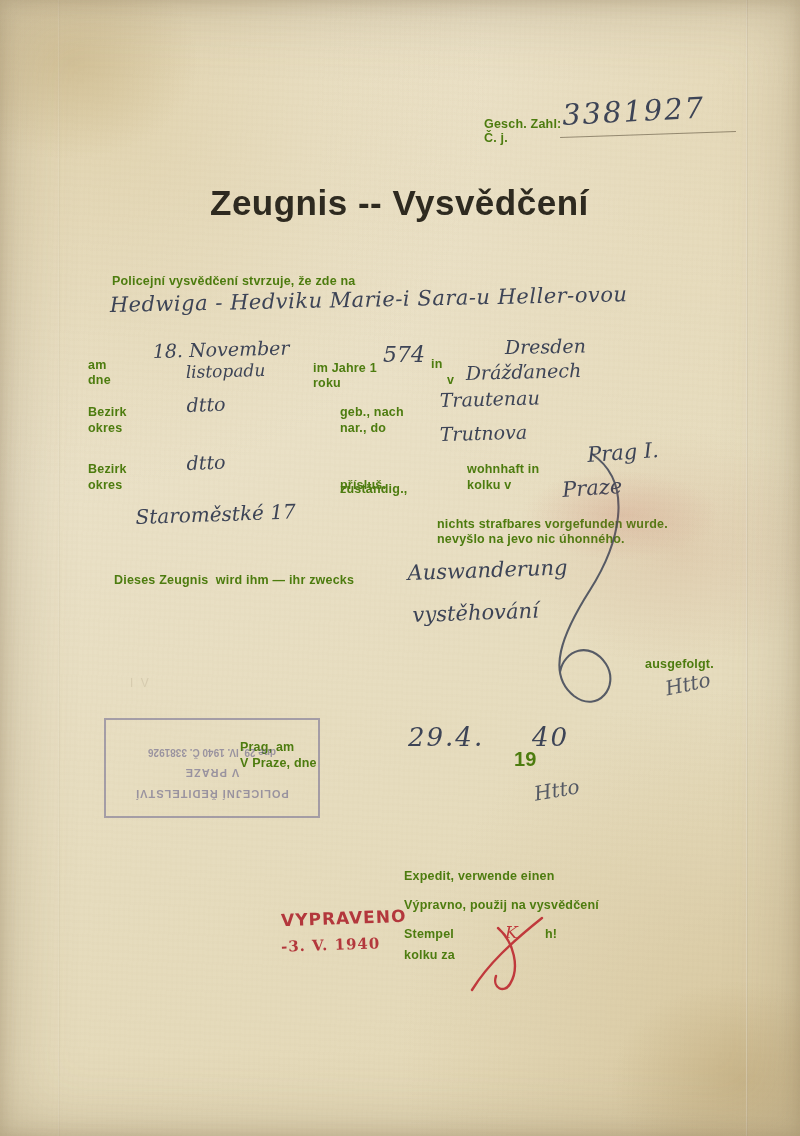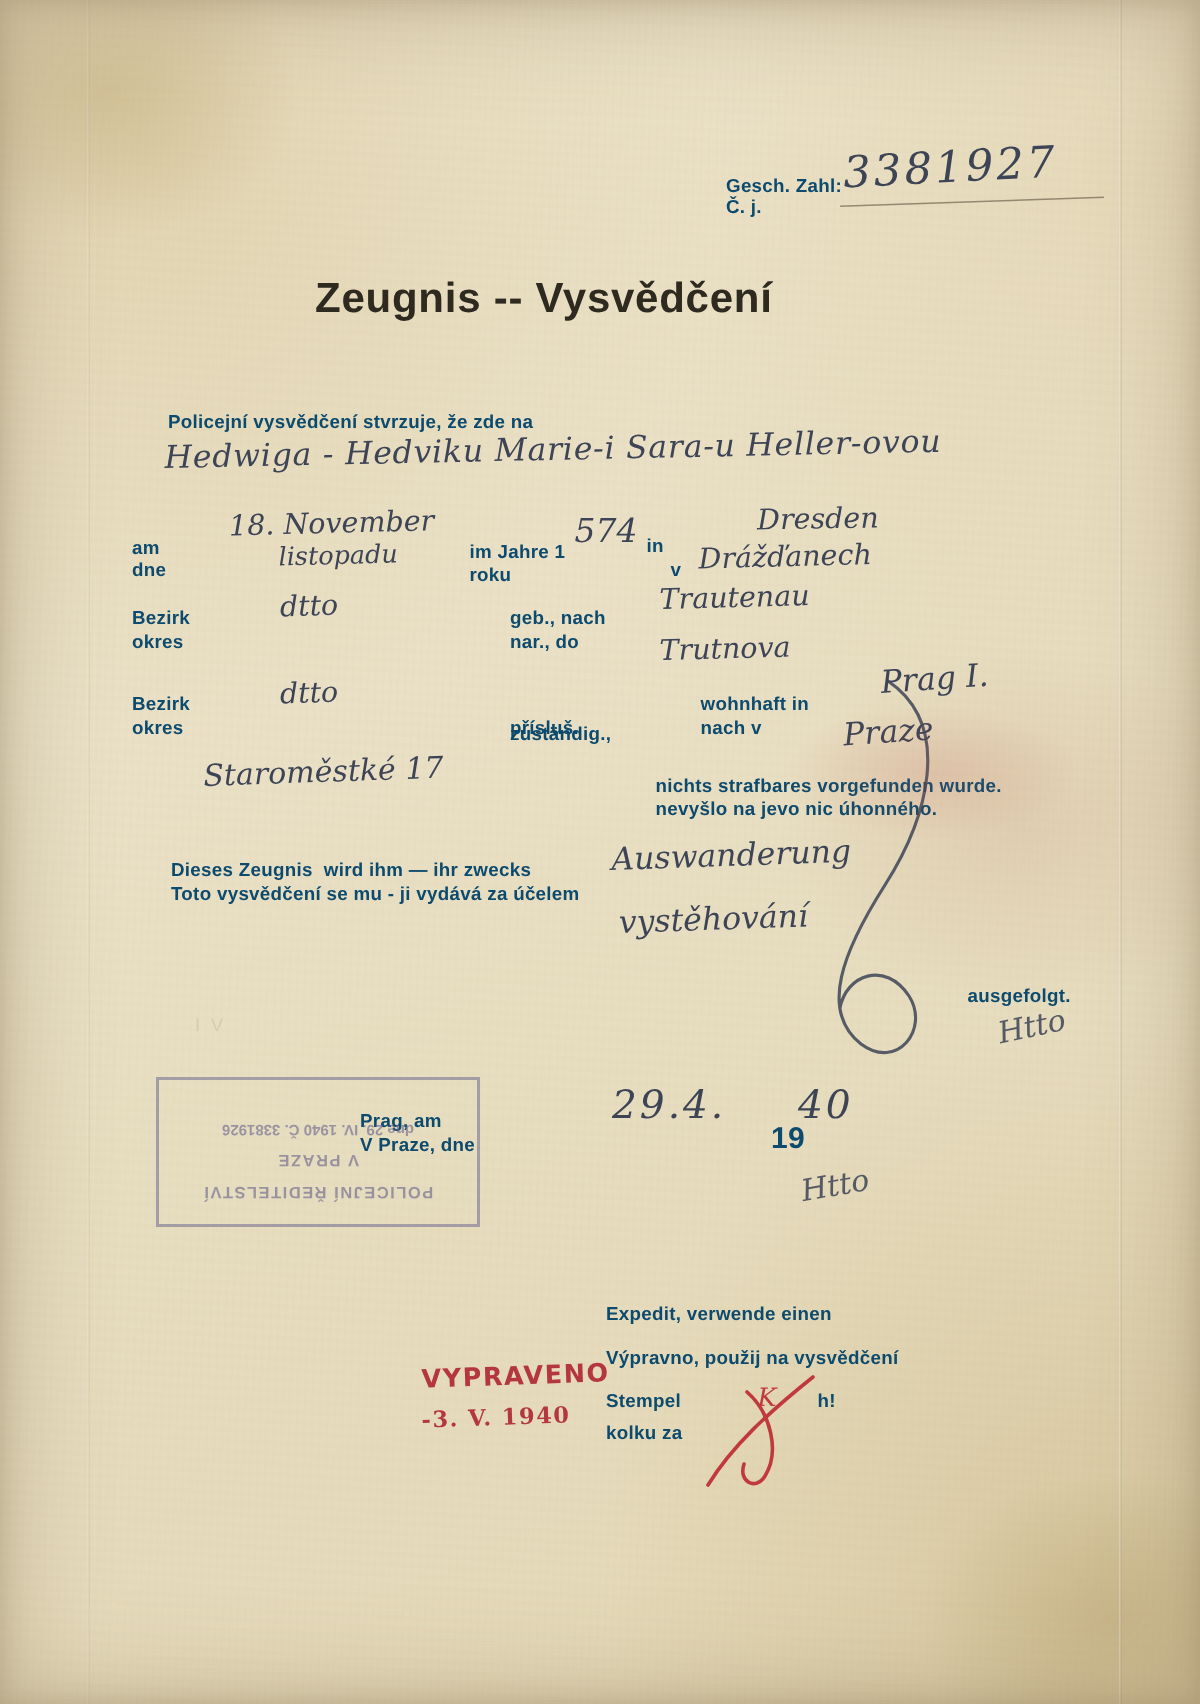--- a/index.html
+++ b/index.html
@@ -48,33 +48,33 @@
     position: absolute;
     top: 0; bottom: 0;
     width: 2px;
     background: linear-gradient(90deg, rgba(255,255,255,0.35), rgba(150,130,95,0.25));
     pointer-events: none;
   }
 
   
   .tx {
     position: absolute;
-    color: #0c4a6e;
+    color: #4d7c0f;
     font-size: 12.5px;
     letter-spacing: .2px;
     white-space: pre;
     text-align: center;
   }
   .tx.b { font-weight: bold; }
 
   .title {
     position: absolute;
     left: 210px;
     top: 183px;
-    font-size: 28px;
+    font-size: 35px;
     font-weight: bold;
     color: #2e2a20;
     letter-spacing: .5px;
     white-space: pre;
   }
 
   
   .hw {
     position: absolute;
     font-family: "DejaVu Serif", serif;
@@ -194,31 +194,30 @@
   <div class="tx b" style="left:340px;top:421px;">nar., do</div>
   <div class="hw" style="left:440px;top:389px;font-size:19px;transform:rotate(-1.5deg);">Trautenau</div>
   <div class="hw" style="left:440px;top:423px;font-size:19px;transform:rotate(-1.5deg);">Trutnova</div>
 
   <div class="tx b" style="left:88px;top:462px;">Bezirk</div>
   <div class="tx b" style="left:88px;top:478px;">okres</div>
   <div class="hw" style="left:187px;top:452px;font-size:19px;transform:rotate(-2deg);">dtto</div>
   <div class="tx b" style="left:340px;top:462px;margin-top:20px;">zuständig.,</div>
   <div class="tx b" style="left:340px;top:478px;">přísluš.</div>
   <div class="tx b" style="left:467px;top:462px;">wohnhaft in</div>
-  <div class="tx b" style="left:467px;top:478px;">nach v</div>
+  <div class="tx b" style="left:467px;top:478px;">kolku v</div>
   <div class="hw" style="left:588px;top:443px;font-size:21px;transform:rotate(-4deg);">Prag I.</div>
   <div class="hw" style="left:563px;top:478px;font-size:21px;transform:rotate(-4deg);">Praze</div>
 
   <div class="hw" style="left:136px;top:505px;font-size:20px;transform:rotate(-2deg);">Staroměstké 17</div>
 
   <div class="tx b" style="left:437px;top:517px;">nichts strafbares vorgefunden wurde.</div>
   <div class="tx b" style="left:437px;top:532px;">nevyšlo na jevo nic úhonného.</div>
 
   <div class="tx b" style="left:114px;top:573px;">Dieses Zeugnis  wird ihm — ihr zwecks</div>
-  <div class="tx b" style="left:114px;top:589px;">Toto vysvědčení se mu - ji vydává za účelem</div>
   <div class="hw" style="left:408px;top:561px;font-size:21px;transform:rotate(-2deg);">Auswanderung</div>
   <div class="hw" style="left:413px;top:603px;font-size:21px;transform:rotate(-2deg);">vystěhování</div>
 
   <div class="tx b" style="left:645px;top:657px;">ausgefolgt.</div>
   <div class="signature" style="left:665px;top:672px;font-size:20px;transform:rotate(-12deg);opacity:.85;">Htto</div>
 
   <svg style="position:absolute;left:540px;top:450px;width:180px;height:300px;overflow:visible;" viewBox="0 0 180 300">
     <path d="M52,4 C96,34 78,96 50,140 C22,184 6,224 34,246 C58,264 80,236 66,214 C50,190 24,200 20,222" fill="none" stroke="#3d4456" stroke-width="2.1" opacity="0.85" stroke-linecap="round"></path>
   </svg>
 

